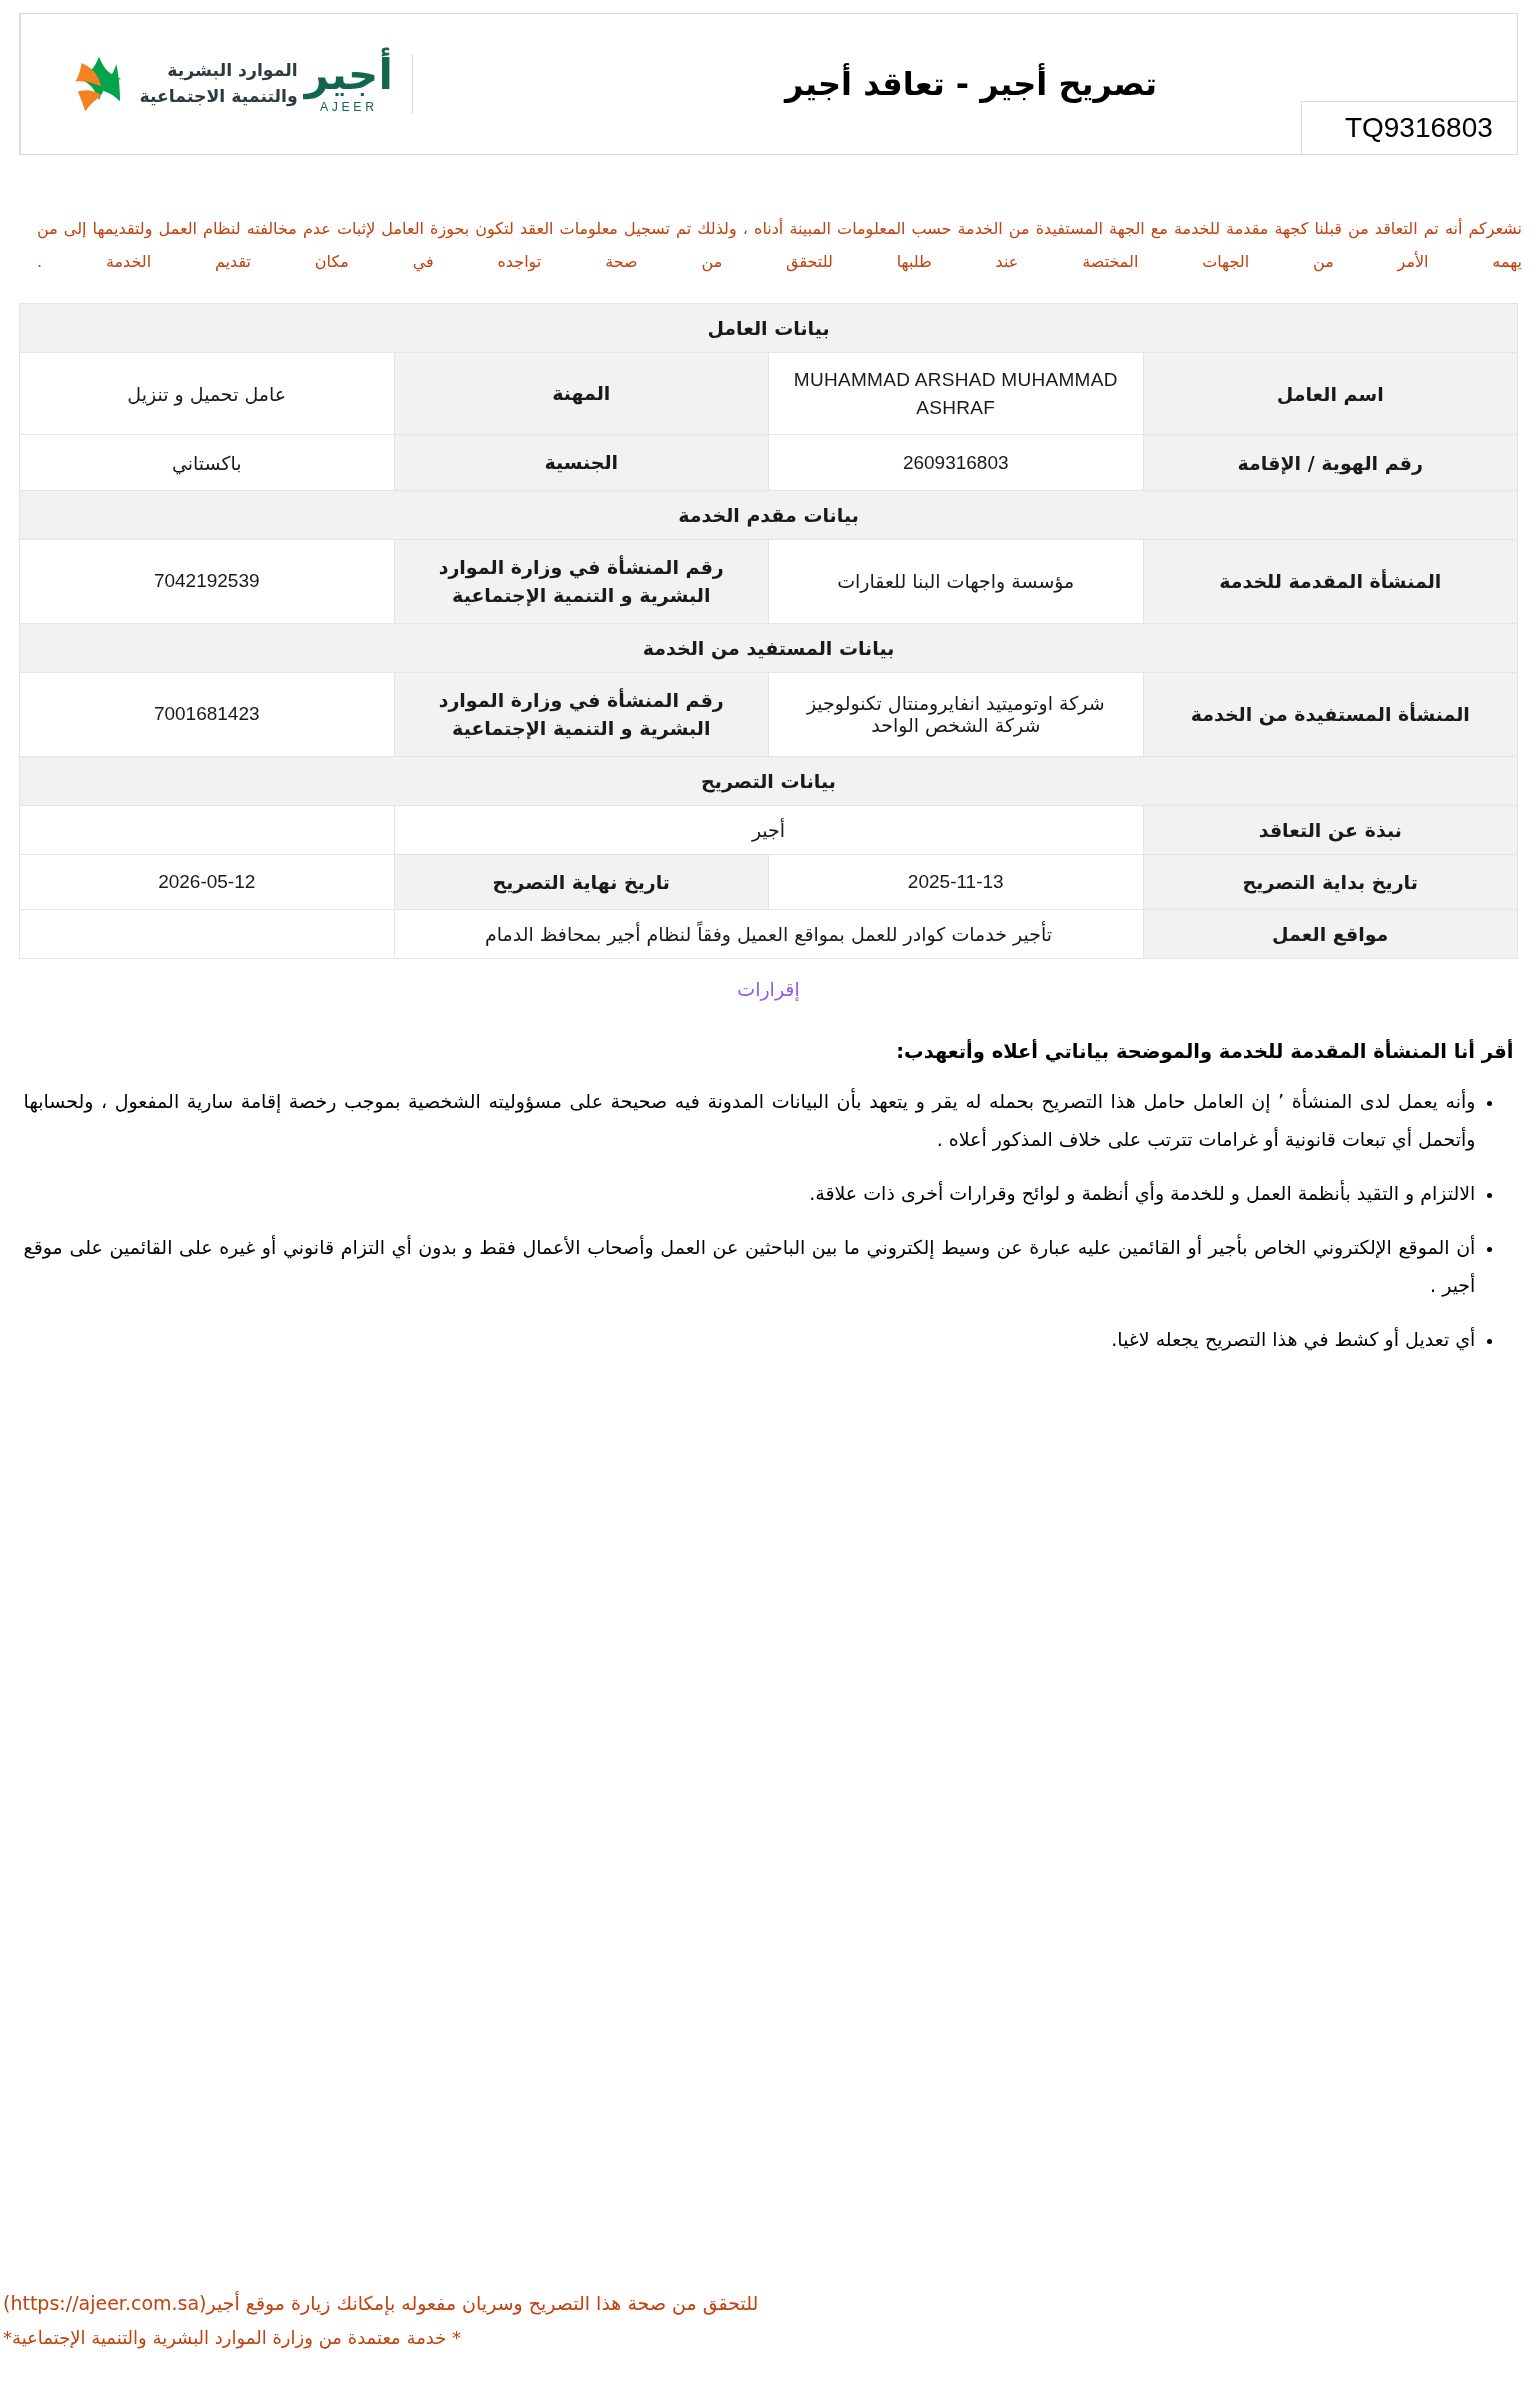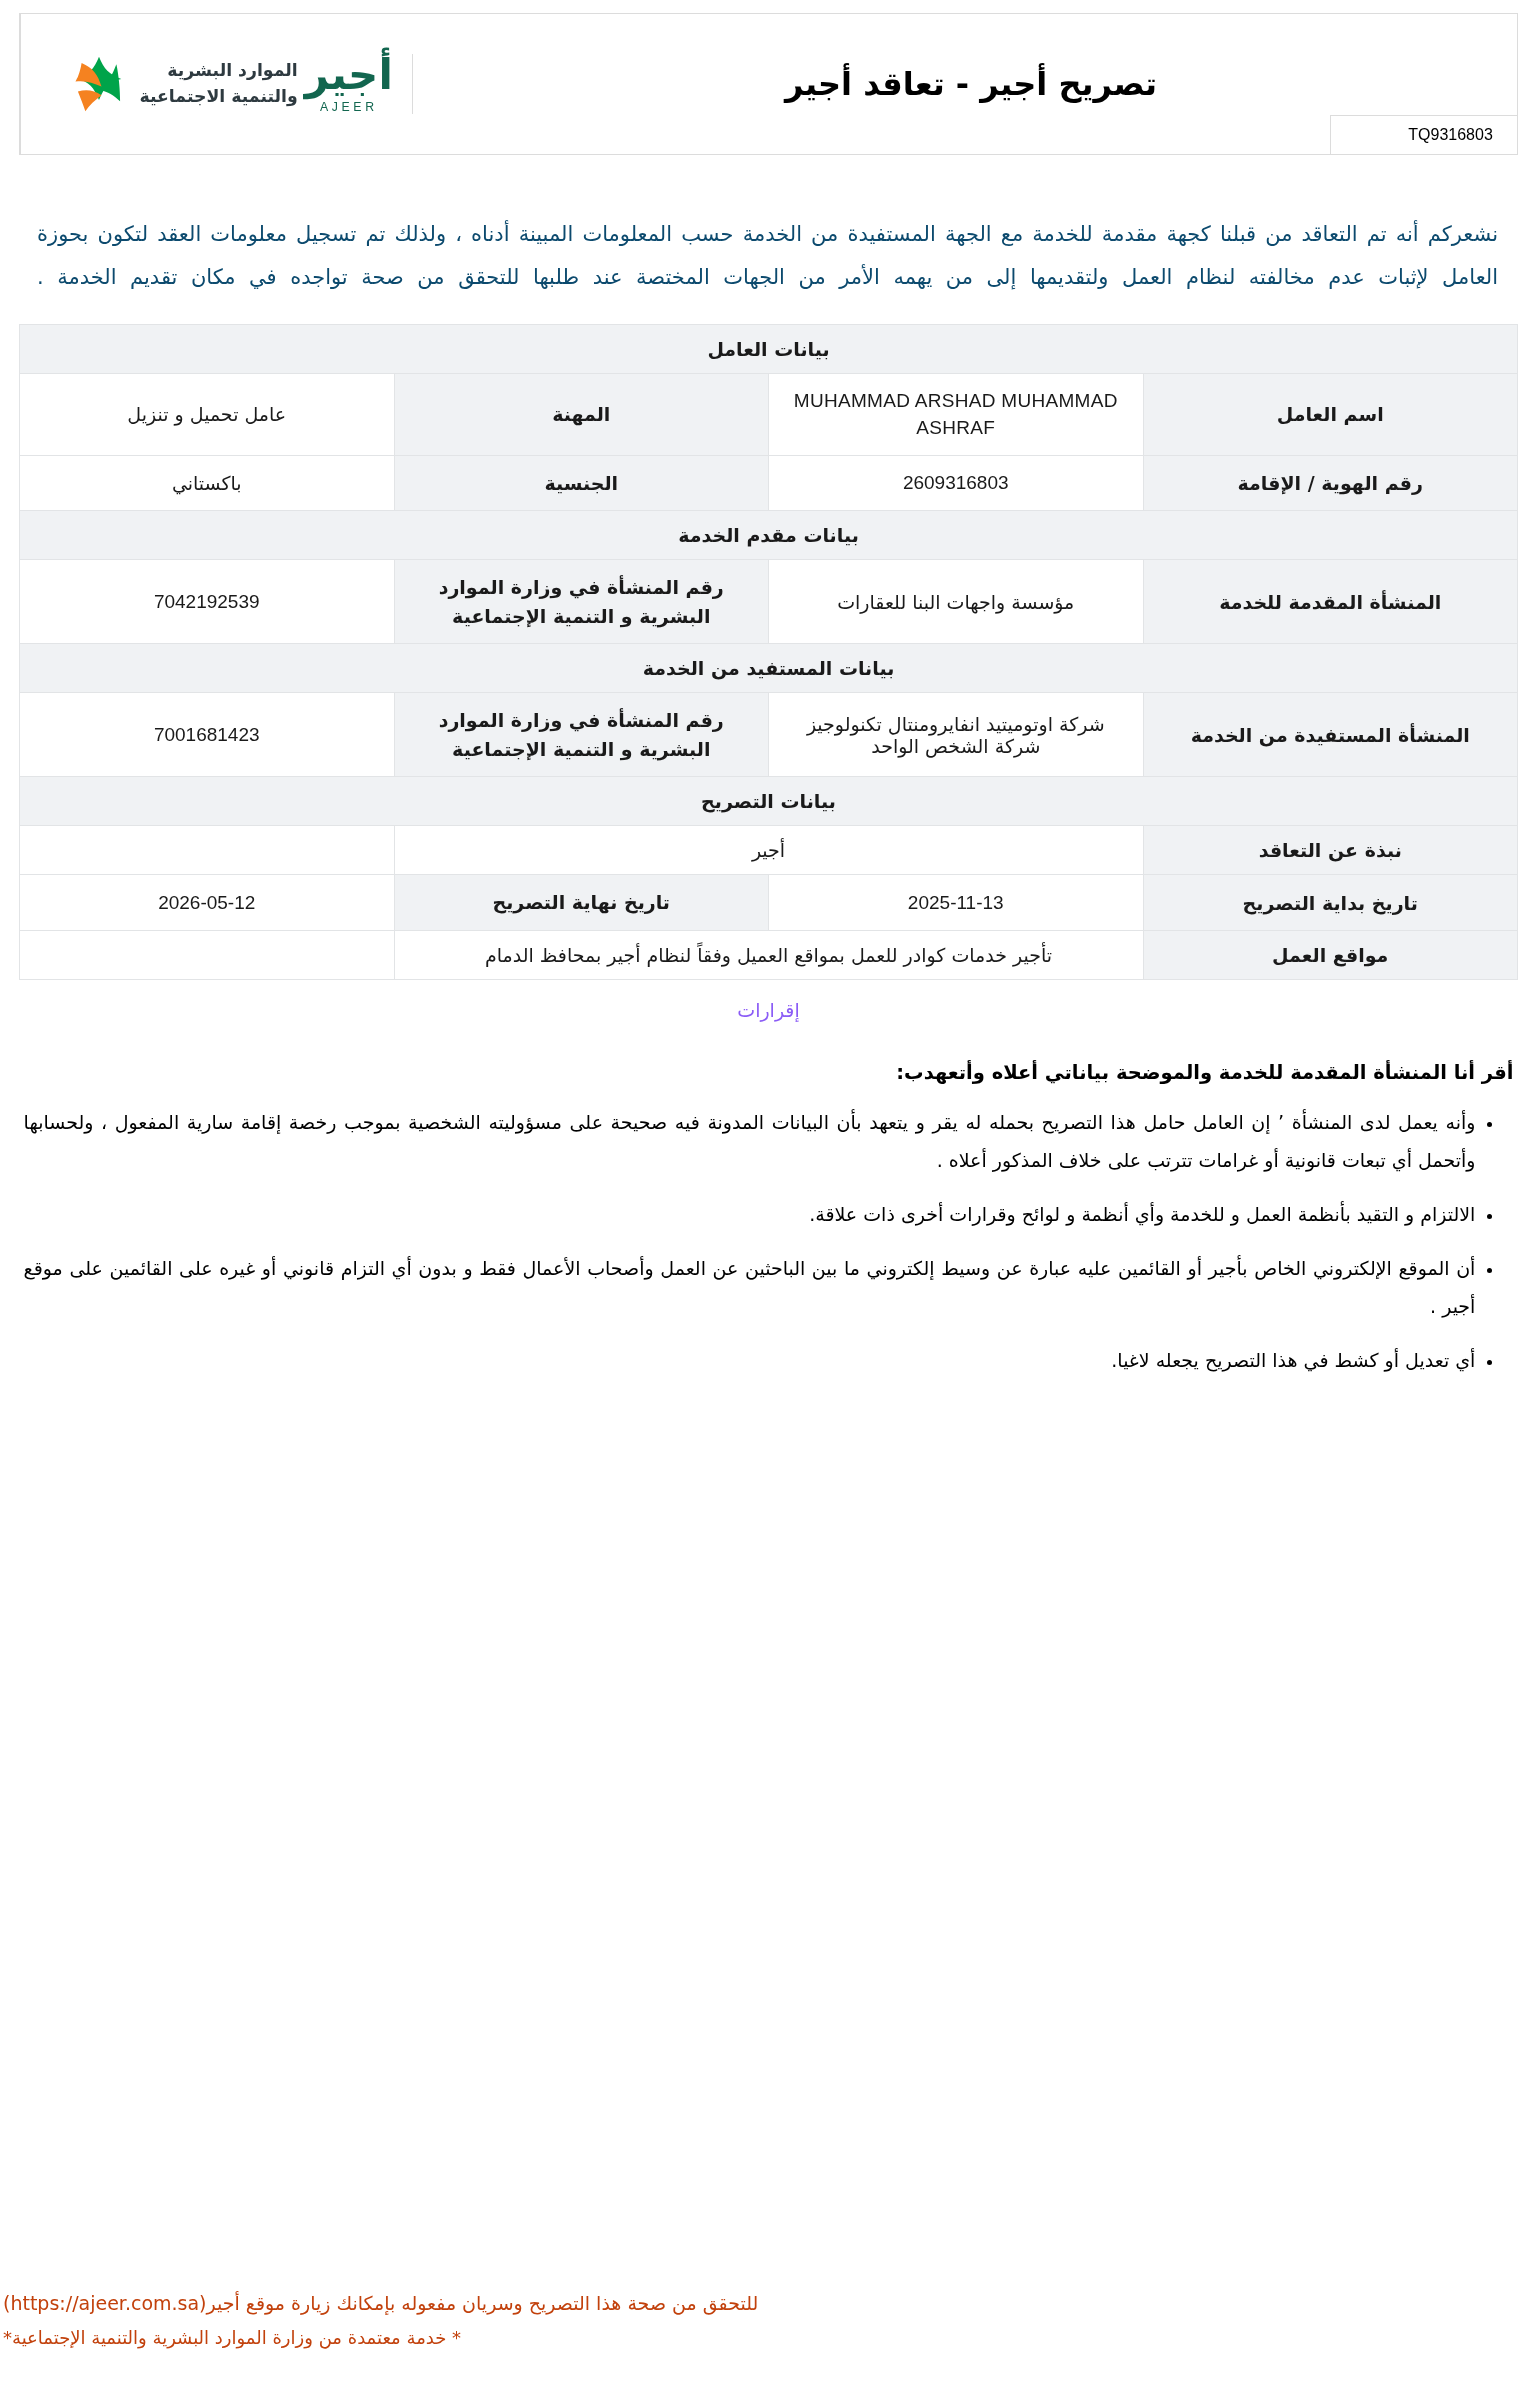--- a/index.html
+++ b/index.html
@@ -86,33 +86,33 @@
     color: #000;
     margin-right: 43px;
   }
   .tq-box {
     position: absolute;
     bottom: -1.4px;
     right: -1.4px;
     border: 1.4px solid #dcdcdc;
     padding: 10px 24.6px 10px 43px;
     background: #fff;
-    font-size: 16px;
+    font-size: 28px;
     color: #000;
     direction: ltr;
     text-align: right;
     font-family: "Liberation Sans", sans-serif;
     min-width: 188px;
   }
   
   .intro {
-    margin: 58px 40px 0 38px;
-    font-size: 21px;
+    margin: 58px 16px 0 38px;
+    font-size: 16px;
     line-height: 2.05;
-    color: #0c4a6e;
+    color: #c2410c;
     text-align: justify;
     text-align-last: justify;
   }
   
   .doc-table {
     margin: 24.6px 20px 0 20px;
     border-collapse: collapse;
     width: calc(100% - 40px);
     table-layout: fixed;
   }

